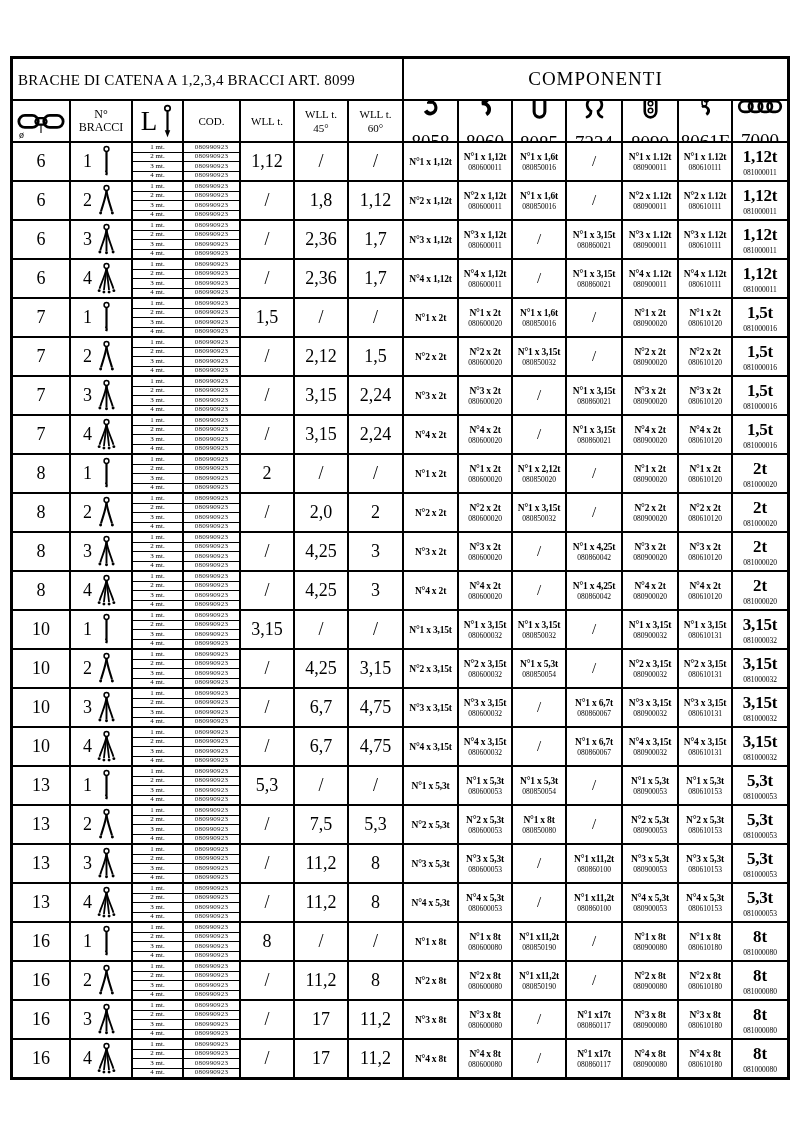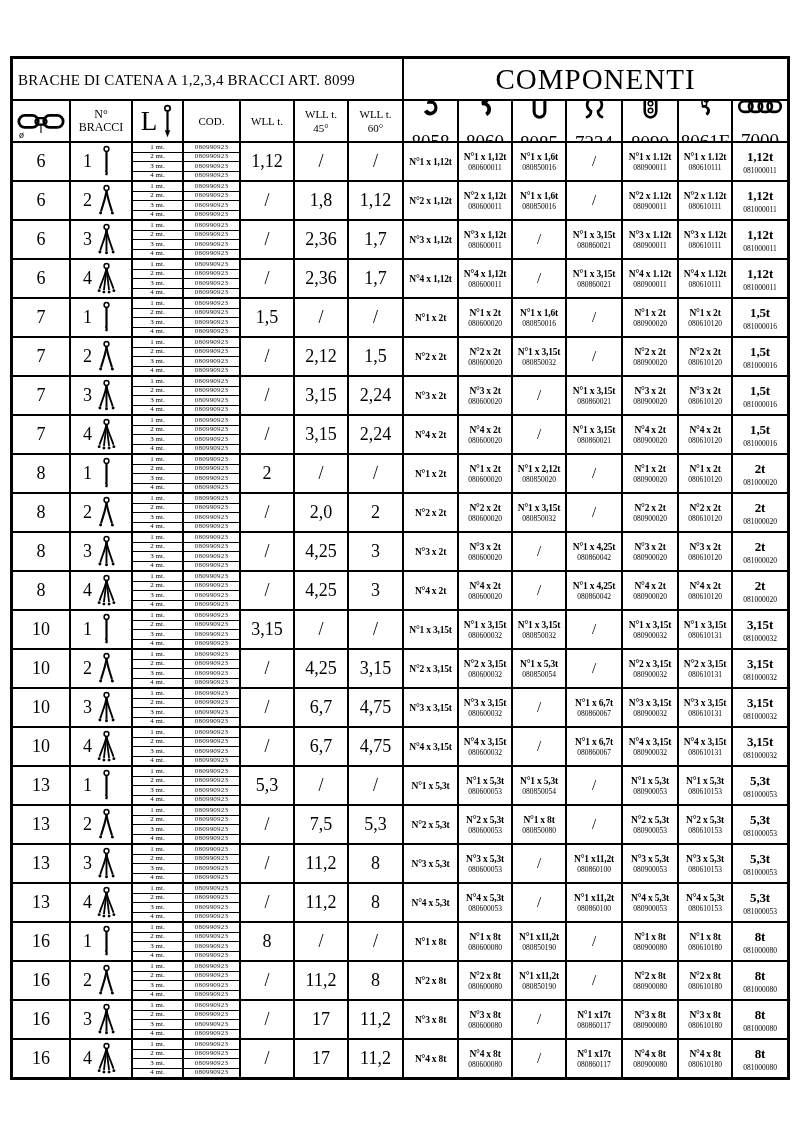--- a/index.html
+++ b/index.html
@@ -4,21 +4,21 @@
 <style>
   html,body{margin:0;padding:0;background:#fff}
   .page{position:relative;width:800px;height:1132px;background:#fff;color:#000;
         font-family:Liberation Serif, serif;}
   .tbl{position:absolute;left:10px;top:56px;width:780px;border:3px solid #000;
        box-sizing:border-box;background:#fff}
   .grid{display:grid;grid-template-columns:58px 62px 51px 57px 54px 54px 55px 55px 54px 54px 56px 56px 54px 1fr;}
   .hrowA{display:grid;grid-template-columns:391px 1fr;height:40px;box-sizing:border-box}
   .titlebox{border-right:2px solid #000;padding:2px 0 0 5px;font-size:15px;line-height:18px;
             display:flex;flex-direction:column;justify-content:center;letter-spacing:.2px}
-  .compbox{display:flex;align-items:center;justify-content:center;font-size:29px;letter-spacing:1px}
+  .compbox{display:flex;align-items:center;justify-content:center;font-size:19px;letter-spacing:1px}
   .hrowB{height:42px;border-top:2px solid #000;box-sizing:border-box}
   .hc{display:flex;flex-direction:column;align-items:center;justify-content:center;text-align:center;
       border-right:2px solid #000;box-sizing:border-box;font-size:12px;line-height:13px;overflow:hidden}
   .hrowB .hc:last-child{border-right:none}
   .wllh{font-size:11px;line-height:14px}
   .lh{flex-direction:row;gap:4px}
   .lbig{font-size:27px}
   .dia-h{position:relative}
   .diasym{position:absolute;left:6px;bottom:0;font-size:10px}
   .ch .ccodehdr{font-size:19px;margin-top:16px}
@@ -29,21 +29,21 @@
   .row .c:last-child{border-right:none}
   .big{font-size:18px}
   .bracci{flex-direction:row;gap:2px}
   .bnum{font-size:18px}
   .subcol{align-items:stretch;justify-content:stretch}
   .sub{flex:1 1 0;display:flex;align-items:center;justify-content:center;font-size:7px;line-height:1}
   .sub + .sub{border-top:1px solid #000}
   .codsub{color:#222;letter-spacing:.2px}
   .comp{gap:1px}
   .clabel{font-size:9.5px;font-weight:700;white-space:nowrap;letter-spacing:-.2px}
-  .c100 .clabel{font-size:13px}
+  .c100 .clabel{font-size:17px}
   .ccode{font-size:7.5px;white-space:nowrap}
   .slash{font-size:15px}
   svg{display:block}
 </style>
 </head>
 <body>
 
 <div class="page">
   <div class="tbl">
 

